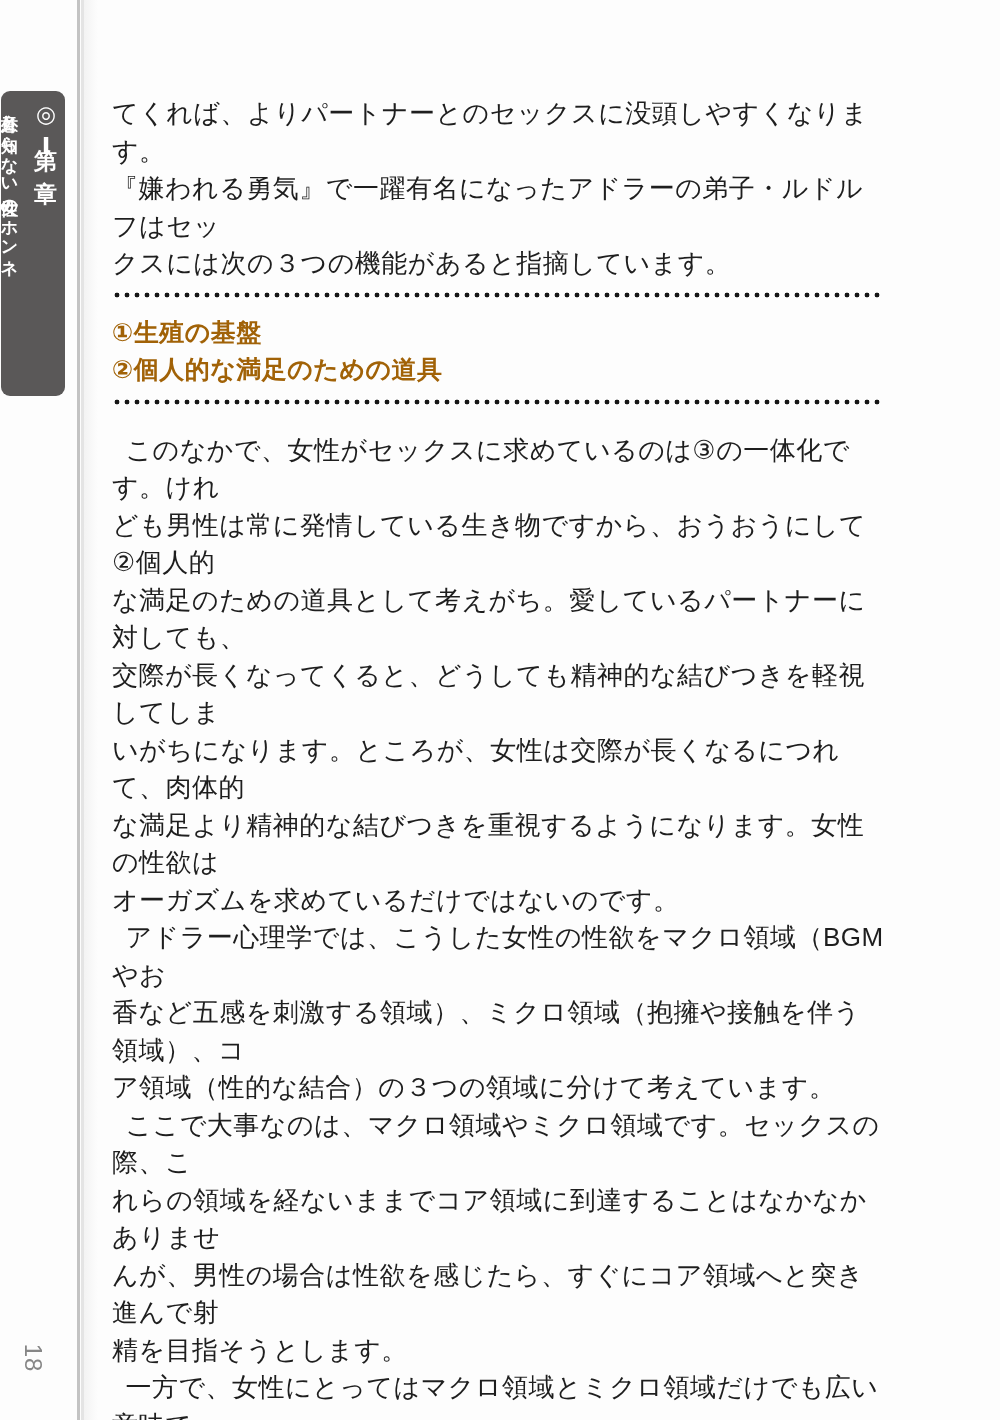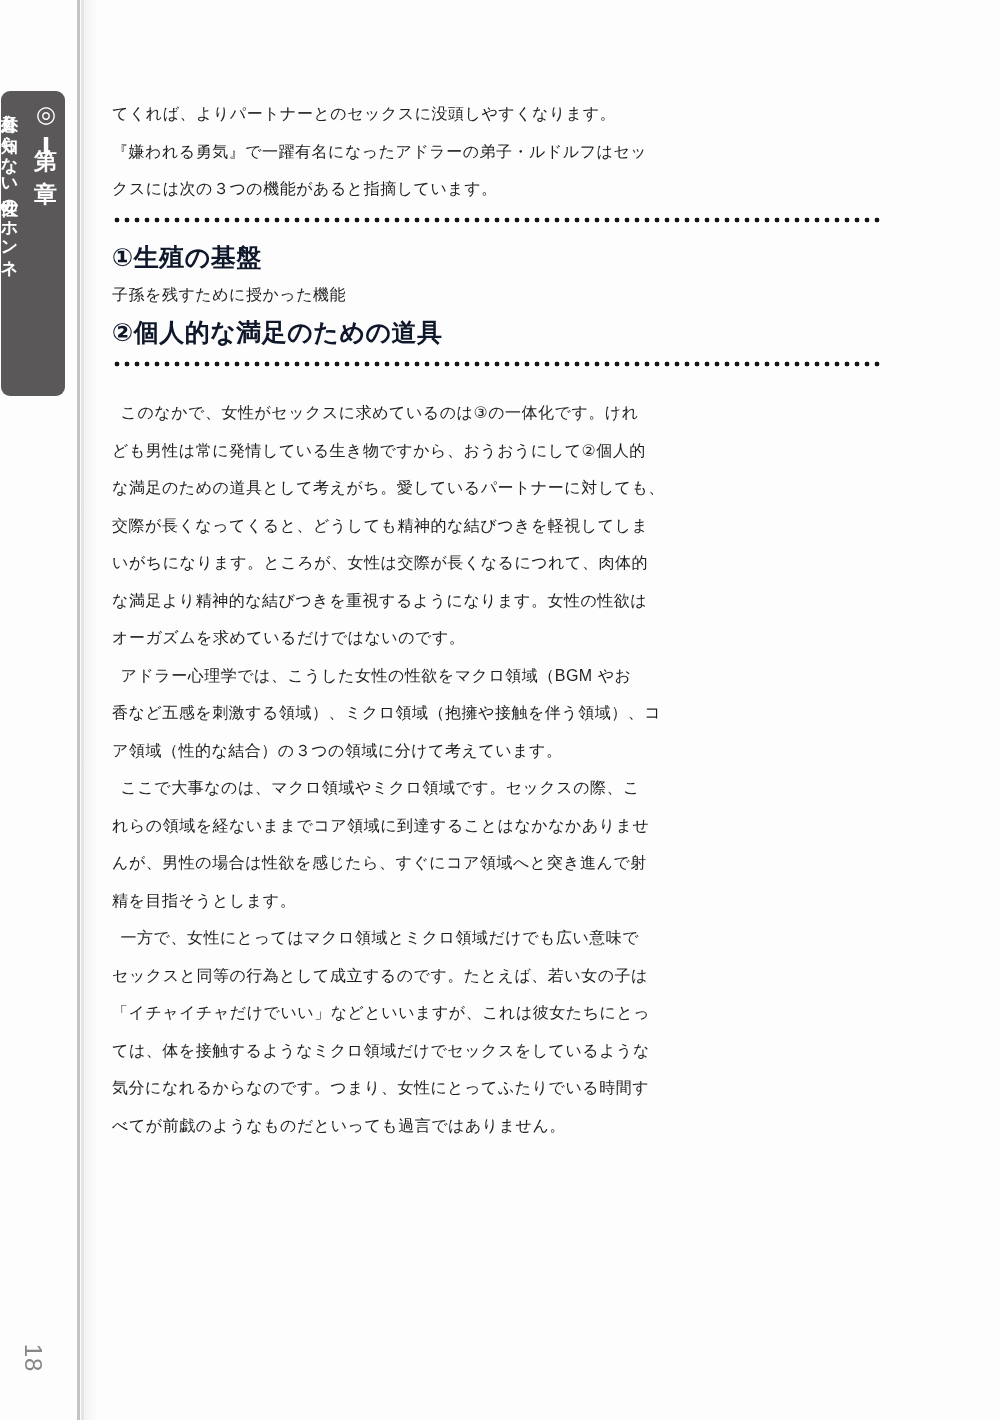--- a/index.html
+++ b/index.html
@@ -68,42 +68,42 @@
   }
   
   .content {
     position: absolute;
     left: 112px; top: 95px;
     width: 772px;
     color: #1e1e1e;
   }
   .para {
     margin: 0;
-    font-size: 16px;
+    font-size: 26px;
     line-height: 37.5px;
     letter-spacing: 0.5px;
     white-space: pre-line;
   }
   .dotted-rule {
     height: 6px;
     margin-top: 9px;
     background-image: radial-gradient(circle, #161616 2.1px, rgba(0,0,0,0) 2.7px);
     background-size: 10px 6px;
     background-position: 0 50%;
     background-repeat: repeat-x;
   }
   .dotted-rule.lower { margin-top: 10px; }
   .functions { margin-top: 16px; }
   .functions h3 {
     margin: 0;
     font-size: 25px;
     line-height: 37.5px;
     font-weight: 800;
     letter-spacing: 0.5px;
-    color: #0f172a;
+    color: #a16207;
   }
   .functions p { margin: 0; }
   .body-text { margin-top: 27px; }
 </style>
 </head>
 <body>
 
 <div class="sheet">
 
   <div class="gutter-a"></div>
@@ -120,21 +120,20 @@
   <main class="content">
 
     <p class="para">てくれば、よりパートナーとのセックスに没頭しやすくなります。
 『嫌われる勇気』で一躍有名になったアドラーの弟子・ルドルフはセッ
 クスには次の３つの機能があると指摘しています。</p>
 
     <div class="dotted-rule"></div>
 
     <section class="functions">
       <h3>①生殖の基盤</h3>
-      <p class="para">子孫を残すために授かった機能</p>
       <h3>②個人的な満足のための道具</h3>
     </section>
 
     <div class="dotted-rule lower"></div>
 
     <p class="para body-text"> このなかで、女性がセックスに求めているのは③の一体化です。けれ
 ども男性は常に発情している生き物ですから、おうおうにして②個人的
 な満足のための道具として考えがち。愛しているパートナーに対しても、
 交際が長くなってくると、どうしても精神的な結びつきを軽視してしま
 いがちになります。ところが、女性は交際が長くなるにつれて、肉体的

